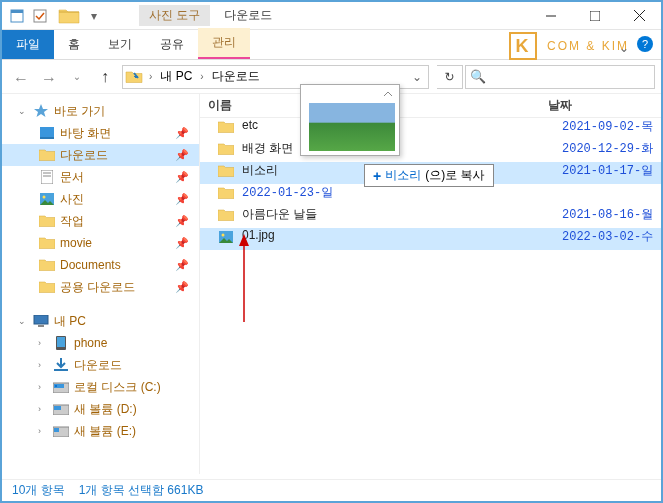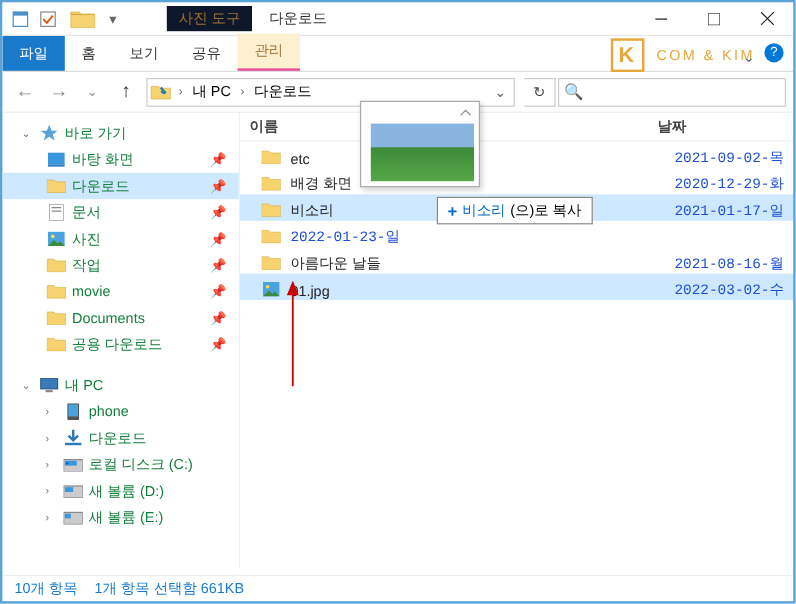--- a/index.html
+++ b/index.html
@@ -2,21 +2,21 @@
 <html><head>
 <meta charset="utf-8">
 <style>
 * { margin: 0; padding: 0; box-sizing: border-box; font-family: "Segoe UI", "Malgun Gothic", sans-serif; font-size: 12px; }
 body { width: 663px; height: 503px; background: #fff; border: 2px solid #5aa3d8; position: relative; overflow: hidden; }
 
 .title-bar { height: 28px; display: flex; align-items: center; background: #fff; border-bottom: 1px solid #e5e5e5; }
 .qat { display: flex; align-items: center; gap: 1px; padding-left: 4px; }
 .qat-item { width: 22px; height: 22px; display: flex; align-items: center; justify-content: center; cursor: pointer; }
 .folder-logo { width: 28px; height: 24px; display: flex; align-items: center; justify-content: center; margin: 0 4px; }
-.ctx-tab { background: #0f172a; padding: 2px 10px; color: #a07030; margin-left: 38px; }
+.ctx-tab { background: #e5e5e5; padding: 2px 10px; color: #a07030; margin-left: 38px; }
 .title-text { margin-left: 14px; color: #333; }
 .win-controls { margin-left: auto; display: flex; }
 .win-btn { width: 44px; height: 28px; display: flex; align-items: center; justify-content: center; cursor: pointer; }
 
 .ribbon { height: 30px; display: flex; align-items: flex-end; border-bottom: 1px solid #ddd; position: relative; }
 .ribbon-tab { padding: 6px 14px; cursor: pointer; color: #333; }
 .ribbon-tab.file { background: #1979ca; color: #fff; }
 .ribbon-tab.ctx { background: #fdf0d1; color: #a07030; border-bottom: 2px solid #ec4899; }
 .brand { position: absolute; right: 32px; top: 2px; display: flex; align-items: center; font-size: 20px; font-weight: 500; letter-spacing: 2px; color: #e8a73a; font-family: serif; }
 .brand-k { width: 28px; height: 28px; border: 2px solid #e8a73a; display: flex; align-items: center; justify-content: center; font-size: 18px; font-weight: bold; margin-right: 10px; }
@@ -36,30 +36,30 @@
 .search-box input { border: none; outline: none; flex: 1; color: #888; }
 .search-icon { color: #555; font-size: 13px; cursor: pointer; }
 
 .main { display: flex; height: 380px; }
 .sidebar { width: 198px; border-right: 1px solid #eee; overflow-y: auto; padding: 6px 0; }
 .tree-row { height: 22px; display: flex; align-items: center; padding-left: 16px; cursor: pointer; position: relative; }
 .tree-row.depth1 { padding-left: 36px; }
 .tree-row.selected { background: #cde8ff; }
 .tree-exp { width: 12px; color: #777; font-size: 9px; margin-right: 2px; }
 .tree-icon { width: 18px; height: 16px; display: flex; align-items: center; justify-content: center; margin-right: 4px; }
-.tree-label { color: #15803d; }
+.tree-label { color: #a16207; }
 .pin { margin-left: auto; margin-right: 10px; color: #888; font-size: 11px; }
 
 .content { flex: 1; position: relative; }
 .col-headers { height: 24px; display: flex; align-items: center; border-bottom: 1px solid #eee; }
 .col-h { padding: 0 8px; color: #444; cursor: pointer; }
 .col-h.name { width: 340px; margin-left: 0; font-weight: bold; }
 .col-h.date { flex: 1; font-weight: bold; }
 .file-list { }
-.file-row { height: 22px; display: flex; align-items: flex-end; padding-left: 16px; cursor: pointer; }
+.file-row { height: 22px; display: flex; align-items: flex-start; padding-left: 16px; cursor: pointer; }
 .file-row.drop-target { background: #cde8ff; }
 .file-row.selected-item { background: #cde8ff; }
 .file-icon { width: 20px; height: 18px; display: flex; align-items: center; justify-content: center; margin-right: 6px; }
 .file-name { width: 320px; color: #222; }
 .file-date { color: #1d4ed8; font-family: Liberation Mono, monospace; }
 
 .drag-preview { position: absolute; left: 100px; top: -10px; width: 100px; height: 72px; border: 1px solid #aaa; background: #fff; box-shadow: 2px 2px 5px rgba(0,0,0,.2); }
 .drag-thumb { position: absolute; left: 8px; top: 18px; width: 86px; height: 48px; background: linear-gradient(to bottom, #87b5e0 0%, #87b5e0 40%, #3d8a3a 42%, #56a747 100%); }
 .drag-tip { position: absolute; left: 164px; top: 70px; background: #fff; border: 1px solid #888; padding: 2px 8px; font-size: 12px; display: flex; align-items: center; gap: 4px; }
 .drag-plus { color: #0066cc; font-weight: bold; font-size: 14px; }

